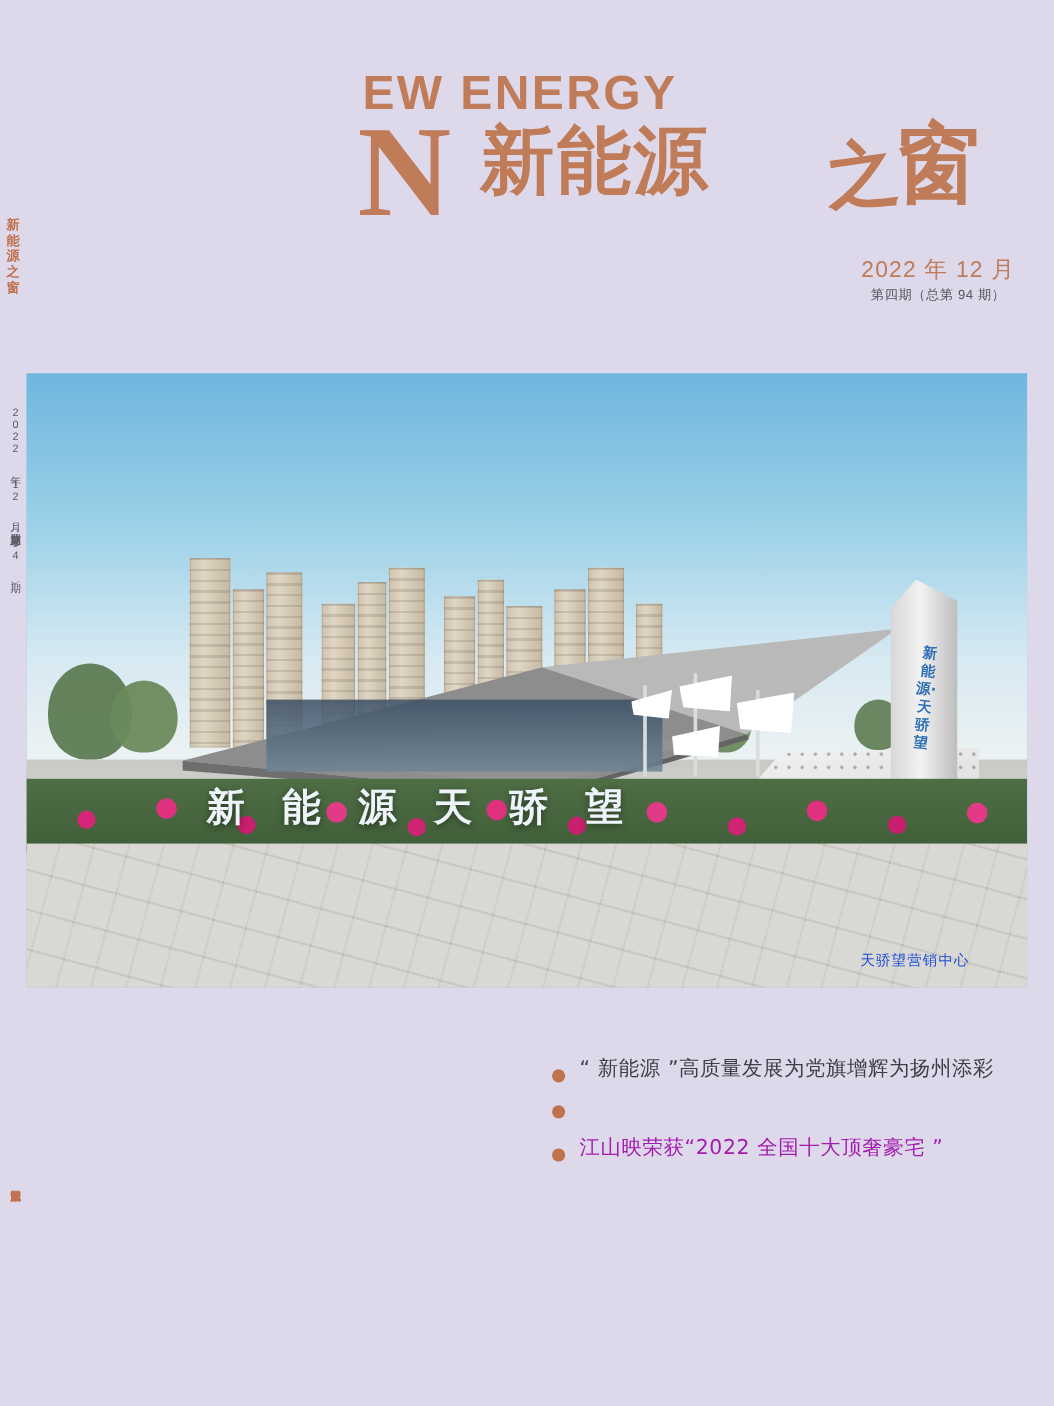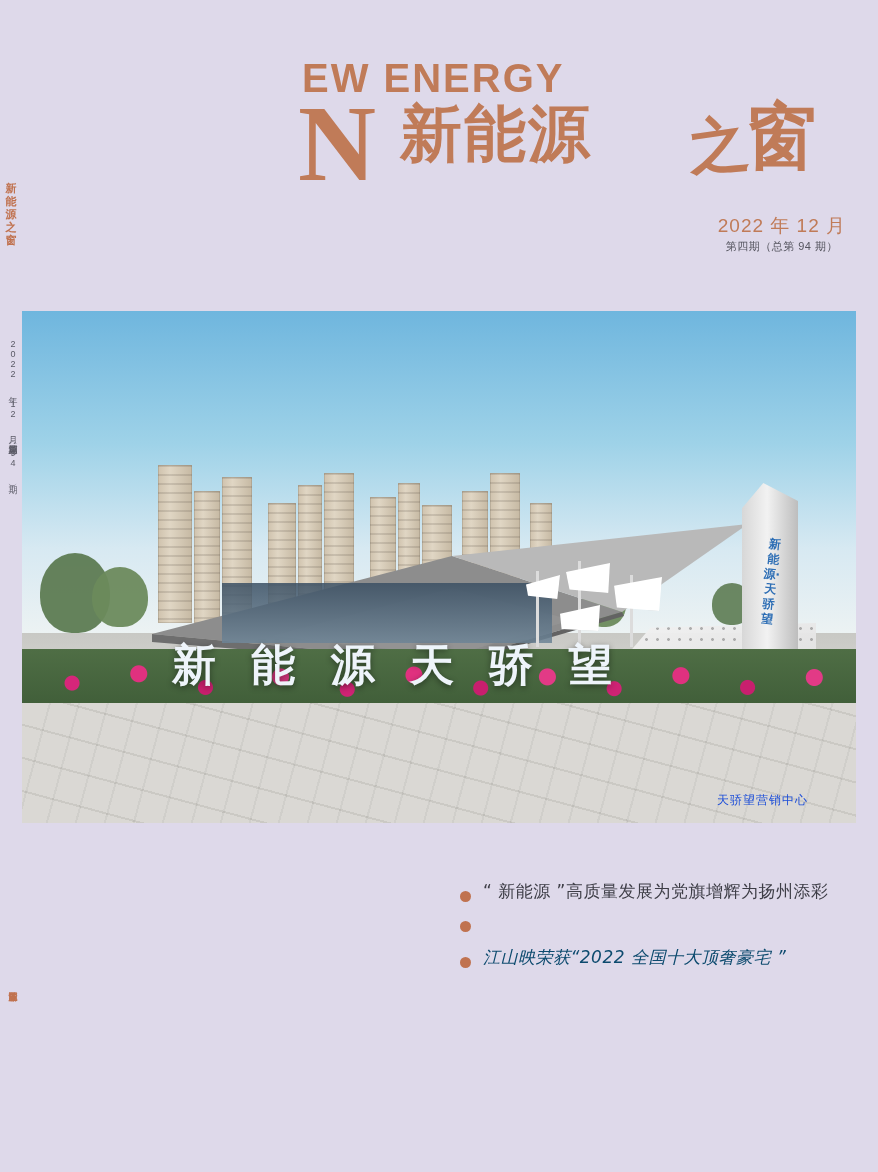--- a/index.html
+++ b/index.html
@@ -238,21 +238,21 @@
       radial-gradient(circle at 71% 64%, #cf2374 0 7px, transparent 8px),
       radial-gradient(circle at 79% 43%, #e0317f 0 8px, transparent 9px),
       radial-gradient(circle at 87% 62%, #c81f6e 0 7px, transparent 8px),
       radial-gradient(circle at 95% 46%, #e23a86 0 8px, transparent 9px),
       linear-gradient(to bottom, #4f6e45 0%, #3f5d38 100%);
   }
   .photo-headline {
     position: absolute;
     left: 150px;
     bottom: 128px;
-    font-size: 44px;
+    font-size: 32px;
     font-weight: bold;
     color: #eef4fa;
     letter-spacing: 10px;
     text-shadow: 0 2px 6px rgba(0,0,0,.45);
     font-family: "DejaVu Sans", sans-serif;
     white-space: nowrap;
   }
   .monument {
     position: absolute;
     right: 58px;
@@ -345,22 +345,21 @@
   }
   .toc-text {
     font-size: 17px;
     line-height: 22px;
     color: #3d3d46;
     letter-spacing: 0.5px;
     font-family: "DejaVu Sans", sans-serif;
     white-space: nowrap;
   }
   .toc-text.accent {
-    color: #0c4a6e;
-    font-style: italic;
+    color: #a21caf;
   }
 </style>
 </head>
 <body>
 
 <div class="spine">
   <div class="spine-title">新能源之窗</div>
   <div class="spine-issue">2022 年 12 月　第四期（总第 94 期）</div>
   <div class="spine-publisher">江苏新能源置业集团</div>
 </div>

